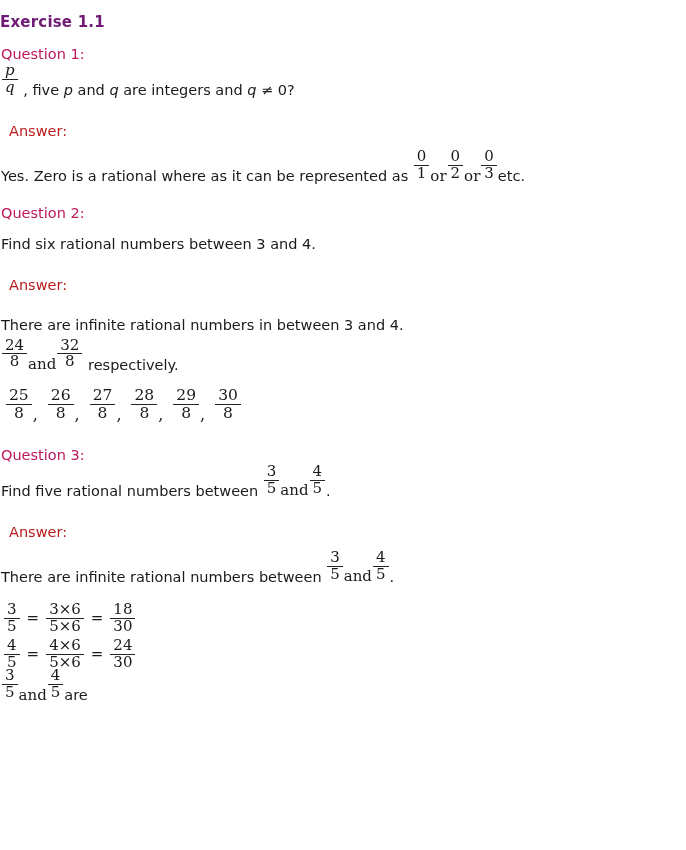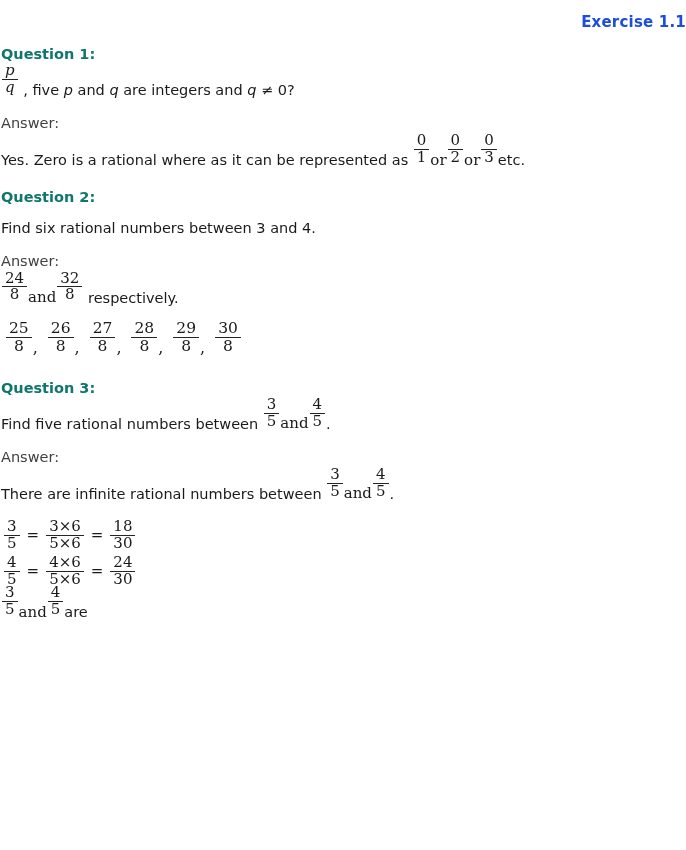--- a/index.html
+++ b/index.html
@@ -19,33 +19,33 @@
 
   .page {
     position: relative;
     width: 686px;
     height: 850px;
     padding: 0;
   }
 
   
   .exercise-title {
-    text-align: right;
+    text-align: left;
     font-weight: bold;
     font-size: 15px;
-    color: #1d4ed8;
+    color: #701a75;
     letter-spacing: 0.2px;
     margin: 0;
     padding: 12px 0 0 0;
     line-height: 20px;
   }
   .question-head {
-    font-weight: bold;
+    font-weight: normal;
     font-size: 14.5px;
-    color: #0f766e;
+    color: #be185d;
     margin: 0;
     padding: 12px 8px 0 1px;
     line-height: 20px;
   }
 
   
   .para {
     font-size: 14.5px;
     line-height: 28px;
     color: #1a1a1a;
@@ -55,22 +55,22 @@
   .para.justify {
     text-align: justify;
     text-align-last: left;
     width: 665px;
   }
   .para.tight { padding-top: 5px; }
 
   .lbl-answer {
     font-size: 14.5px;
     line-height: 22px;
-    color: #404040;
-    margin: 0;
+    color: #b91c1c;
+    margin: 8px;
     padding: 8px 0 0 1px;
   }
 
   .ital { font-style: italic; }
 
   
   .frac {
     display: inline-block;
     vertical-align: -0.30em;
     text-align: center;
@@ -183,20 +183,21 @@
     <span>Yes. Zero is a rational where as it can be represented as</span>
     <span class="mathrun"><span class="frac"><span class="num">0</span><span class="den">1</span></span><span class="mathword">or</span><span class="frac"><span class="num">0</span><span class="den">2</span></span><span class="mathword">or</span><span class="frac"><span class="num">0</span><span class="den">3</span></span></span><span>etc.</span>
   </div>
 
   <div class="question-head">Question 2:</div>
 
   <div class="para">Find six rational numbers between 3 and 4.</div>
 
   <div class="lbl-answer">Answer:</div>
 
+  <div class="para">There are infinite rational numbers in between 3 and 4.</div>
 
   <div class="para">
     <span class="mathrun"><span class="frac"><span class="num">24</span><span class="den">8</span></span><span class="mathword">and</span><span class="frac"><span class="num">32</span><span class="den">8</span></span></span>
     <span>respectively.</span>
   </div>
 
 
   <div class="fraclist"><span class="frac"><span class="num">25</span><span class="den">8</span></span><span class="sep">,</span><span class="frac"><span class="num">26</span><span class="den">8</span></span><span class="sep">,</span><span class="frac"><span class="num">27</span><span class="den">8</span></span><span class="sep">,</span><span class="frac"><span class="num">28</span><span class="den">8</span></span><span class="sep">,</span><span class="frac"><span class="num">29</span><span class="den">8</span></span><span class="sep">,</span><span class="frac"><span class="num">30</span><span class="den">8</span></span></div>
 
   <div class="question-head">Question 3:</div>

